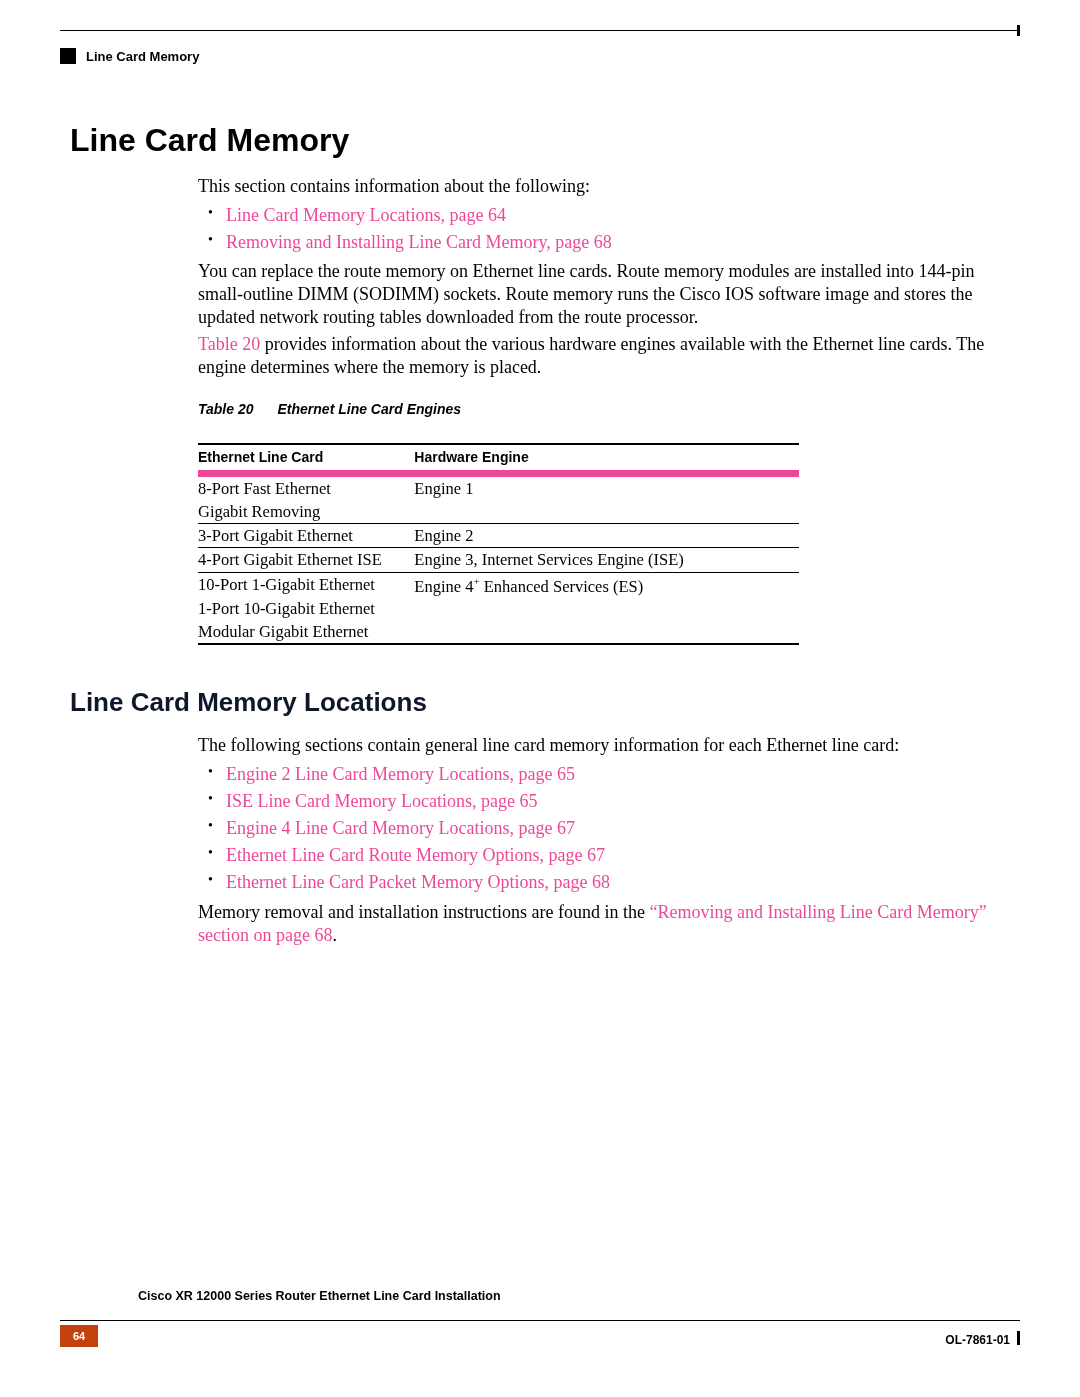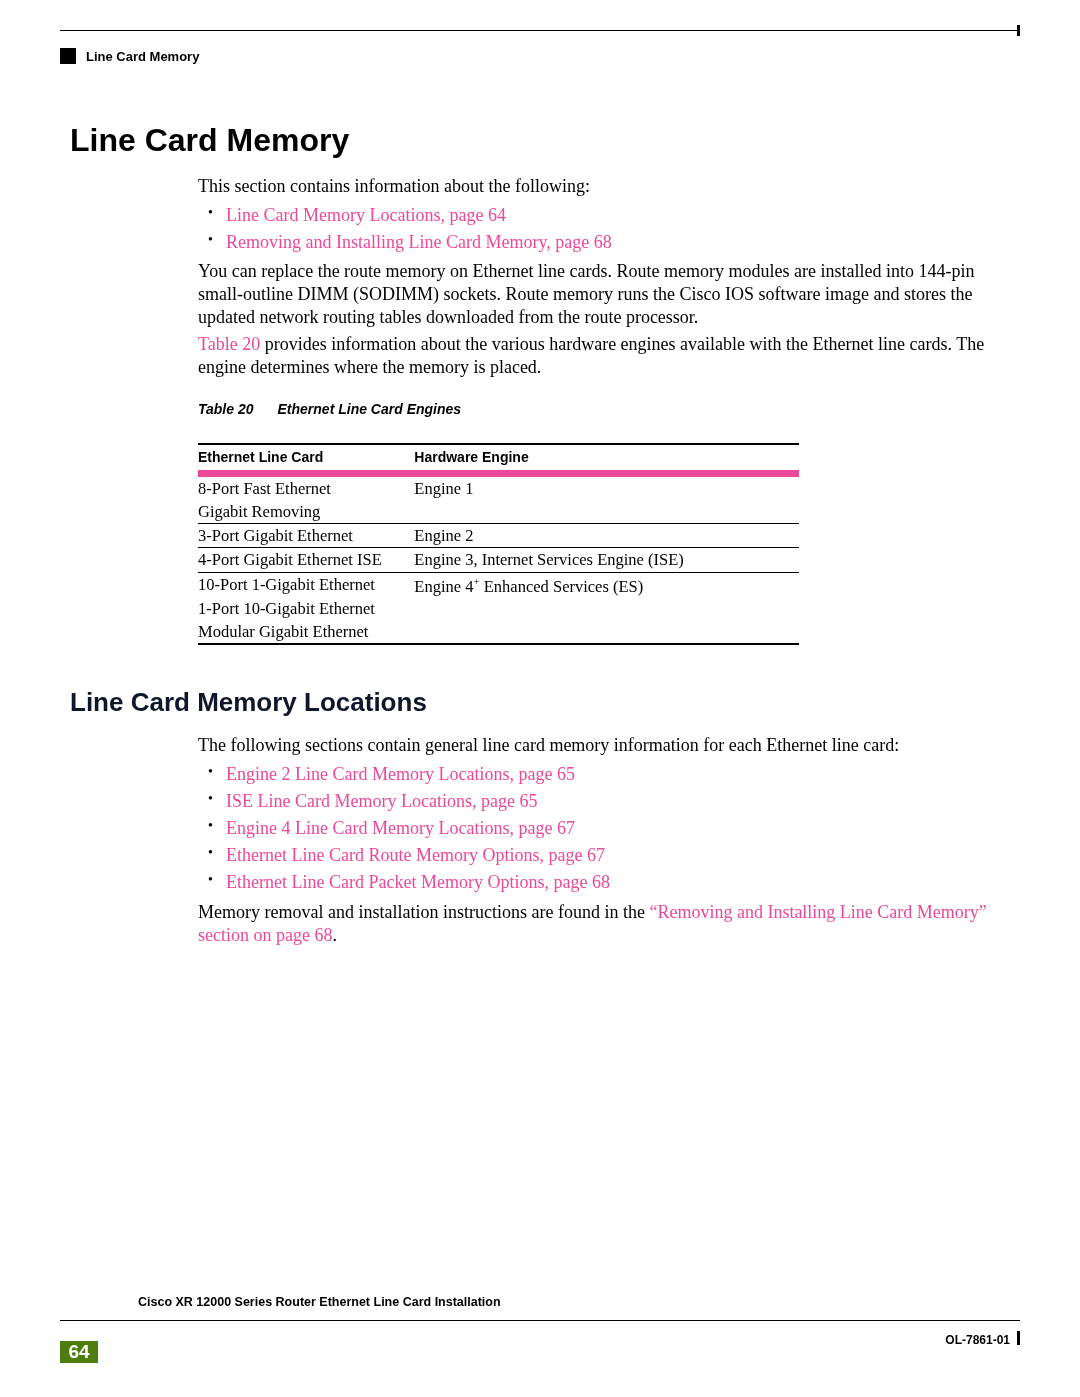--- a/index.html
+++ b/index.html
@@ -141,37 +141,37 @@
   .footer-rule {
     position: absolute;
     bottom: 46px;
     left: 0;
     right: 0;
     height: 1px;
     background: #000;
   }
   .footer-title {
     position: absolute;
-    bottom: 58px;
+    bottom: 64px;
     left: 78px;
     font-family: Arial, Helvetica, sans-serif;
     font-weight: bold;
     font-size: 12.5px;
   }
   .page-num-box {
     position: absolute;
-    bottom: 4px;
+    bottom: 20px;
     left: 0;
     width: 38px;
     height: 22px;
-    background: #4d7c0f;
+    background: #c2410c;
     color: #fff;
     font-family: Arial, Helvetica, sans-serif;
     font-weight: bold;
-    font-size: 19px;
+    font-size: 11px;
     display: flex;
     align-items: center;
     justify-content: center;
   }
   .doc-id {
     position: absolute;
     bottom: 20px;
     right: 10px;
     font-family: Arial, Helvetica, sans-serif;
     font-weight: bold;

